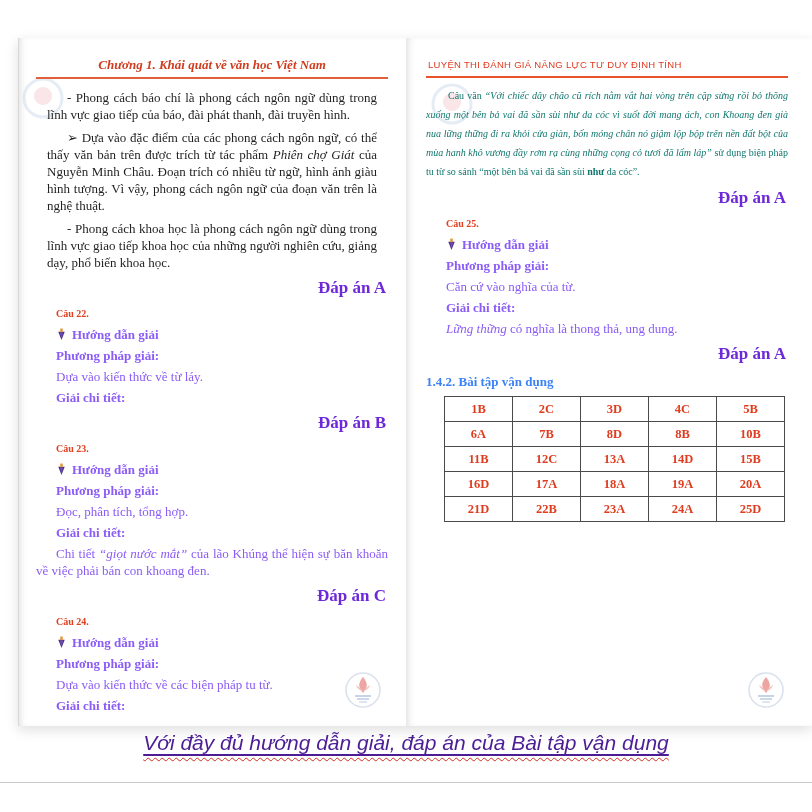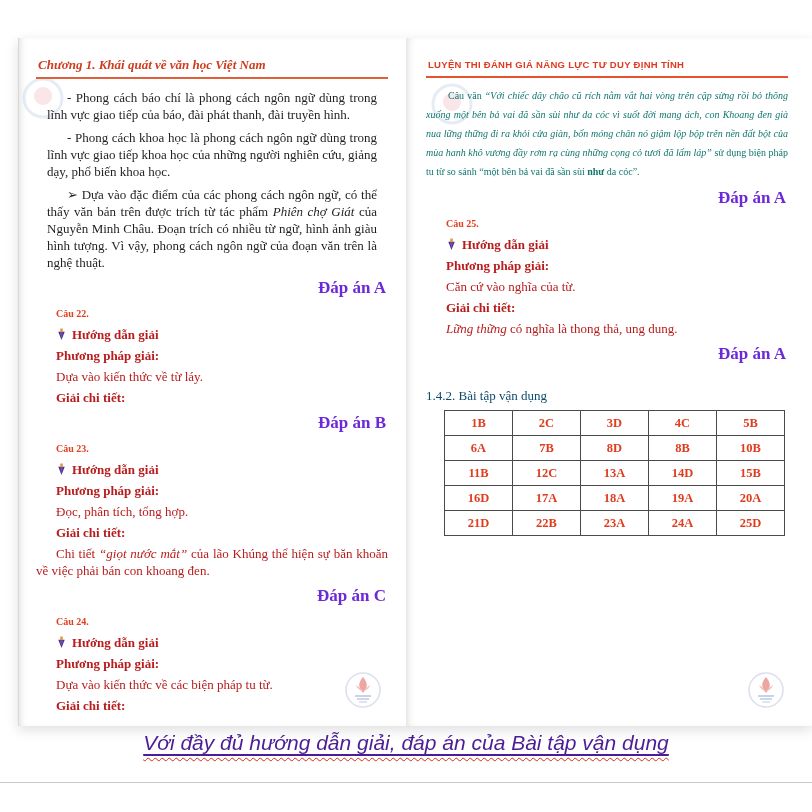--- a/index.html
+++ b/index.html
@@ -18,44 +18,44 @@
     width:388px; padding:14px 18px 0 17px;
     border-left:1px solid #d8d8d8;
     box-shadow: inset 5px 0 7px -4px rgba(0,0,0,0.14);
   }
   .page-right {
     flex:1; padding:14px 24px 0 20px;
     box-shadow: inset 6px 0 8px -5px rgba(0,0,0,0.16);
   }
   
   .hdr-left {
-    text-align:left; font-style:italic; font-weight:bold; font-size:13px;
+    text-align:center; font-style:italic; font-weight:bold; font-size:13px;
     color:#cf3d1f; padding:5px 2px 4px; border-bottom:2px solid #e0603a;
   }
   .hdr-right {
-    font-family:"Liberation Sans", sans-serif; font-weight:bold; font-size:9.5px;
+    font-family:"Liberation Sans", sans-serif; font-weight:normal; font-size:9.5px;
     letter-spacing:0.3px; color:#e0391f; padding:7px 0 6px 2px;
     border-bottom:2px solid #e8532e;
   }
   
   .para {
     font-size:13px; line-height:17px; text-align:justify; text-indent:20px;
     margin:6px 11px 0; color:#1f1f1f;
   }
   .para.first { margin-top:10px; }
   .para-r { font-size:10px; line-height:19px; text-align:justify; text-indent:22px; margin:8px 0 0; color:#0f766e; }
-  .qline { font-size:13px; line-height:17px; text-align:justify; text-indent:20px; margin:4px 0 0; color:#b91c1c; }
+  .qline { font-size:13px; line-height:17px; text-align:justify; text-indent:20px; margin:4px 0 0; color:#8b5cf6; }
   .qlabel { color:#e04020; font-weight:bold; font-size:10px; margin-top:9px; text-indent:20px; line-height:17px; }
   .bold { font-weight:bold; }
   .ital { font-style:italic; }
   .answer {
     text-align:right; color:#6d28d9; font-weight:bold; font-size:17px;
     margin:8px 2px 0; line-height:17px;
   }
-  .section { color:#0c4a6e; font-weight:normal; font-size:13px; margin:25px 0 0; line-height:17px; }
+  .section { color:#3b82f6; font-weight:bold; font-size:13px; margin:11px 0 0; line-height:17px; }
   .guide-icon { display:inline-block; vertical-align:-2px; margin-right:5px; }
   
   table.ans { border-collapse:collapse; margin:6px 0 0 18px; width:341px;border-radius:23px; }
   table.ans td {
     border:1px solid #4a4a4a; height:25px; width:20%; text-align:center;
     color:#e03c1e; font-weight:bold; font-size:12.5px; font-family:"Liberation Serif", serif;
   }
   
   .wm { position:absolute; z-index:-1; opacity:0.55; }
   .wm-left-top { left:2px; top:38px; }
@@ -81,22 +81,22 @@
 
     <div class="page page-left">
       <svg class="wm wm-left-top" width="44" height="44" viewBox="0 0 44 44">
         <circle cx="22" cy="22" r="19" fill="none" stroke="rgba(150,180,215,0.45)" stroke-width="3"></circle>
         <circle cx="22" cy="20" r="9" fill="rgba(236,160,170,0.5)"></circle>
       </svg>
 
       <div class="hdr-left">Chương 1. Khái quát về văn học Việt Nam</div>
 
       <p class="para first">- Phong cách báo chí là phong cách ngôn ngữ dùng trong lĩnh vực giao tiếp của báo, đài phát thanh, đài truyền hình.</p>
+      <p class="para"><span>➢ Dựa vào đặc điểm của các phong cách ngôn ngữ, có thể thấy văn bản trên được trích từ tác phẩm </span><span class="ital">Phiên chợ Giát</span><span> của Nguyễn Minh Châu. Đoạn trích có nhiều từ ngữ, hình ảnh giàu hình tượng. Vì vậy, phong cách ngôn ngữ của đoạn văn trên là nghệ thuật.</span></p>
       <p class="para">- Phong cách khoa học là phong cách ngôn ngữ dùng trong lĩnh vực giao tiếp khoa học của những người nghiên cứu, giảng dạy, phổ biến khoa học.</p>
-      <p class="para"><span>➢ Dựa vào đặc điểm của các phong cách ngôn ngữ, có thể thấy văn bản trên được trích từ tác phẩm </span><span class="ital">Phiên chợ Giát</span><span> của Nguyễn Minh Châu. Đoạn trích có nhiều từ ngữ, hình ảnh giàu hình tượng. Vì vậy, phong cách ngôn ngữ của đoạn văn trên là nghệ thuật.</span></p>
       <div class="answer">Đáp án A</div>
 
       <div class="qlabel">Câu 22.</div>
       <p class="qline bold"><svg class="guide-icon" width="11" height="13" viewBox="0 0 12 14">
             <path d="M6 13 L2.5 4 L9.5 4 Z" fill="#4a2f86"></path>
             <rect x="4.6" y="0.5" width="2.8" height="4" fill="#e09a3c"></rect>
             <path d="M6 12 L4.2 4.8 L7.8 4.8 Z" fill="#6a4fb0"></path>
           </svg><span>Hướng dẫn giải</span></p>
       <p class="qline bold">Phương pháp giải:</p>
       <p class="qline">Dựa vào kiến thức về từ láy.</p>

